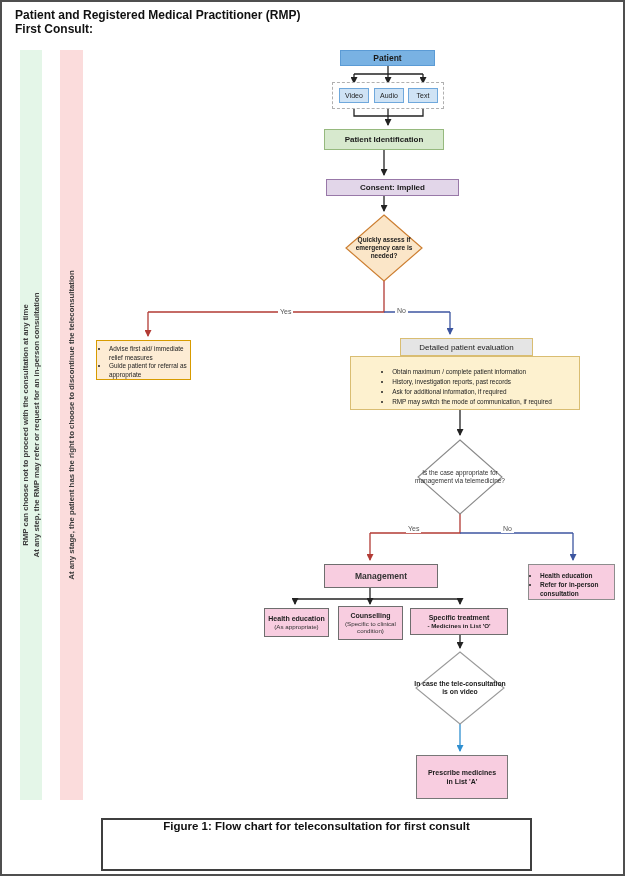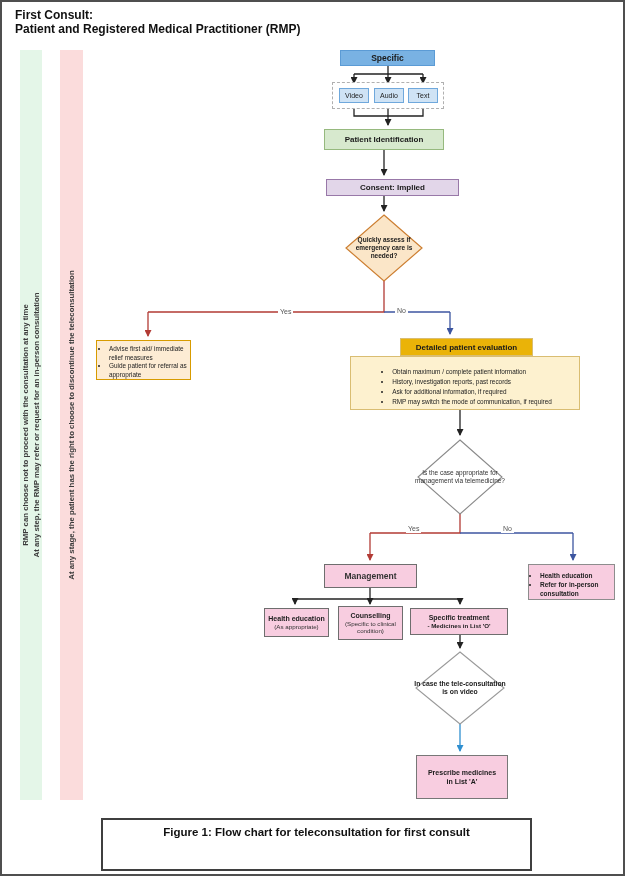--- a/index.html
+++ b/index.html
@@ -29,50 +29,50 @@
   .b-mode{top:86px;width:30px;height:15px;background:#cfe3f5;border:1px solid #6fa8dc;font-size:7px;color:#222;}
   .b-video{left:337px;} .b-audio{left:372px;} .b-text{left:406px;}
   .b-ident{left:322px;top:127px;width:120px;height:21px;background:#d7e9ce;border:1px solid #96b97e;font-size:8px;font-weight:bold;justify-content:center;}
   .b-consent{left:324px;top:177px;width:133px;height:17px;background:#e2d6e9;border:1px solid #9878a8;font-size:8px;font-weight:bold;}
   .dtext{position:absolute;display:flex;align-items:center;justify-content:center;text-align:center;}
   .d1-text{left:344px;top:213px;width:76px;height:66px;font-size:6.5px;font-weight:bold;line-height:8px;}
   .d2-text{left:412px;top:438px;width:92px;height:74px;font-size:6.5px;line-height:8px;color:#333;}
   .d3-text{left:410px;top:650px;width:96px;height:72px;font-size:6.8px;font-weight:bold;line-height:8.5px;}
   .b-advise{left:94px;top:338px;width:95px;height:40px;background:#fdecd4;border:1px solid #d79b00;}
   .b-advise ul{margin:4px 0 0 0;padding-left:12px;text-align:left;font-size:6.4px;line-height:8.5px;color:#222;}
-  .b-evalhead{left:398px;top:336px;width:133px;height:18px;background:#eab308;border:1px solid #d9bd72;font-size:8px;font-weight:bold;}
+  .b-evalhead{left:398px;top:336px;width:133px;height:18px;background:#e5e5e5;border:1px solid #d9bd72;font-size:8px;font-weight:normal;}
   .b-evalbody{left:348px;top:354px;width:230px;height:54px;background:#fdf1cf;border:1px solid #d9bd72;}
   .b-evalbody ul{margin:7px 0 0 0;padding-left:14px;text-align:left;font-size:6.4px;line-height:10px;color:#222;}
-  .b-mgmt{left:322px;top:562px;width:93px;height:24px;background:#f8cde0;border:1px solid #6e6e6e;font-size:8.5px;font-weight:bold;color:#333;}
+  .b-mgmt{left:322px;top:562px;width:114px;height:24px;background:#f8cde0;border:1px solid #6e6e6e;font-size:8.5px;font-weight:bold;color:#333;}
   .b-he{left:262px;top:606px;width:65px;height:29px;background:#f8cde0;border:1px solid #6e6e6e;flex-direction:column;}
   .b-couns{left:336px;top:604px;width:65px;height:34px;background:#f8cde0;border:1px solid #6e6e6e;flex-direction:column;}
   .b-treat{left:408px;top:606px;width:98px;height:27px;background:#f8cde0;border:1px solid #6e6e6e;flex-direction:column;}
   .pk-title{font-size:7px;font-weight:bold;line-height:8px;color:#222;}
   .pk-sub{font-size:6.2px;line-height:7.5px;color:#333;}
   .pk-sub-b{font-size:6.2px;line-height:7.5px;font-weight:bold;color:#222;}
   .b-refer{left:526px;top:562px;width:87px;height:36px;background:#f8cde0;border:1px solid #8d8d8d;}
   .b-refer ul{margin:4px 0 0 0;padding-left:11px;text-align:left;font-size:6.5px;font-weight:bold;line-height:9px;color:#222;}
   .b-prescribe{left:414px;top:753px;width:92px;height:44px;background:#f8cde0;border:1px solid #777;font-size:7px;font-weight:bold;line-height:9px;padding:0 8px;}
   .lbl{position:absolute;font-size:7px;color:#555;background:#fff;padding:0 2px;line-height:9px;}
   .lbl-yes1{left:276px;top:305px;} .lbl-no1{left:393px;top:304px;}
   .lbl-yes2{left:404px;top:522px;} .lbl-no2{left:499px;top:522px;}
   .caption{
     position:absolute;left:99px;top:816px;width:431px;height:53px;
     border:2px solid #3f3f3f;background:#fff;text-align:center;
-    font-size:11.5px;font-weight:bold;padding-top:6px;color:#111;
+    font-size:11.5px;font-weight:bold;color:#111;
   }
 </style>
 </head>
 <body>
 
 <div class="page">
 
   <div class="title">
+    <div>Patient and Registered Medical Practitioner (RMP)</div>
     <div>First Consult:</div>
-    <div>Patient and Registered Medical Practitioner (RMP)</div>
   </div>
 
   <div class="bar bar-green"></div>
   <div class="bar bar-pink"></div>
   <div class="vtext vtext-green">
     <div style="line-height:11px;">RMP can choose not to proceed with the consultation at any time</div>
     <div style="line-height:11px;">At any step, the RMP may refer or request for an in-person consultation</div>
   </div>
   <div class="vtext vtext-pink">
     <div>At any stage, the patient has the right to choose to discontinue the teleconsultation</div>
@@ -130,21 +130,21 @@
     <g stroke="#2f8fd0" stroke-width="1.3" fill="none">
       <path d="M458,722 V749" marker-end="url(#al)"></path>
     </g>
 
     <polygon points="382,213 420,246 382,279 344,246" fill="#fbe6c8" stroke="#cd7f32" stroke-width="1.2"></polygon>
     <polygon points="458,438 500,475 458,512 416,475" fill="#ffffff" stroke="#8a8a8a" stroke-width="1.1"></polygon>
     <polygon points="458,650 502,686 458,722 414,686" fill="#ffffff" stroke="#9a9a9a" stroke-width="1.1"></polygon>
   </svg>
 
   <div class="node b-patient">
-    <span>Specific</span>
+    <span>Patient</span>
   </div>
 
   <div class="node modes-wrap"></div>
   <div class="node b-mode b-video">
     <span>Video</span>
   </div>
   <div class="node b-mode b-audio">
     <span>Audio</span>
   </div>
   <div class="node b-mode b-text">

